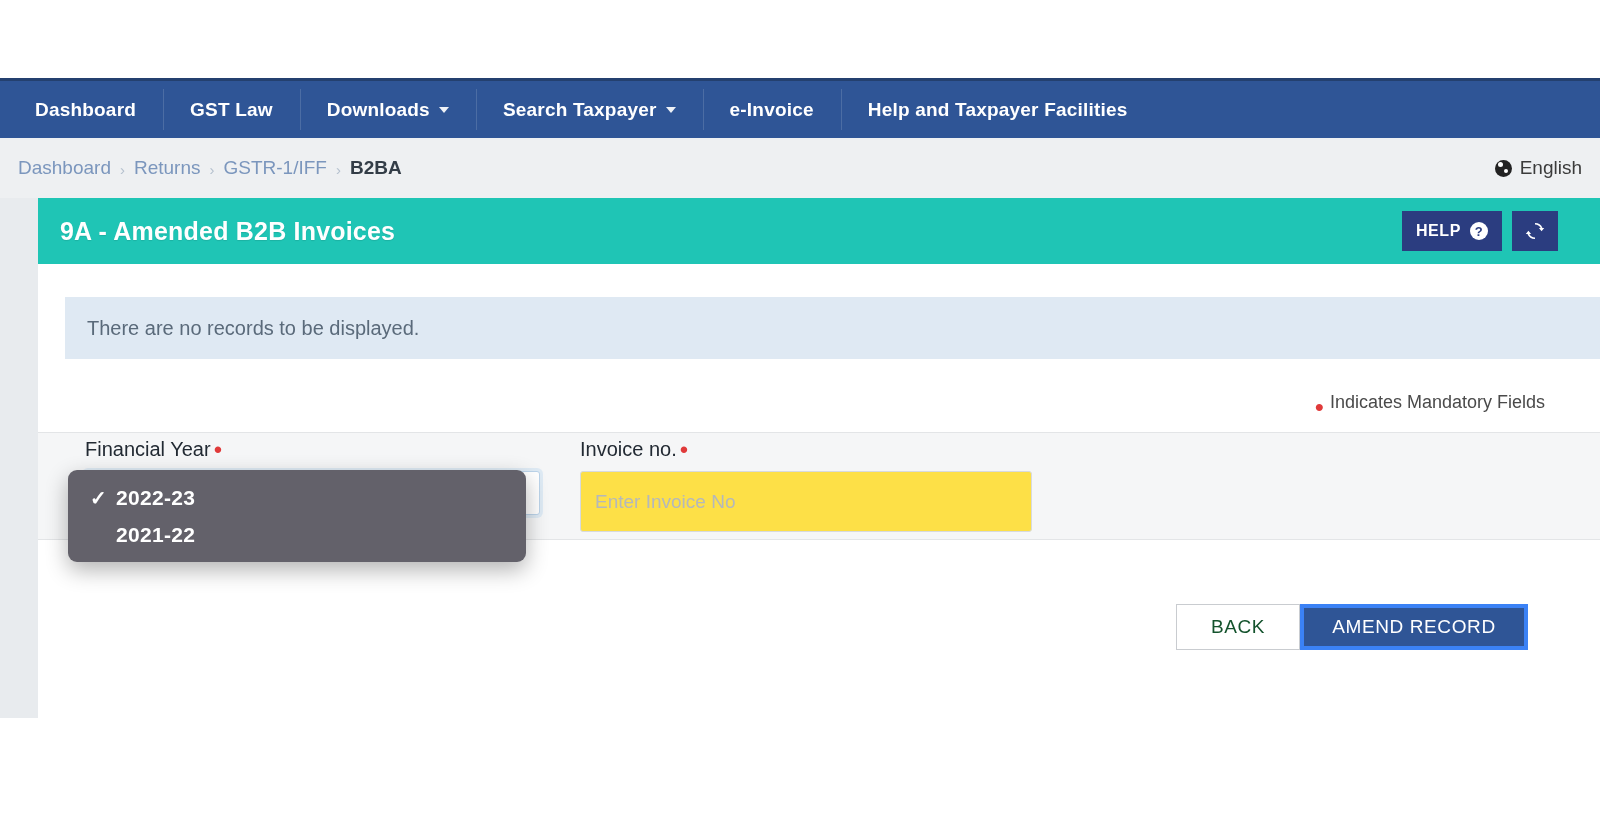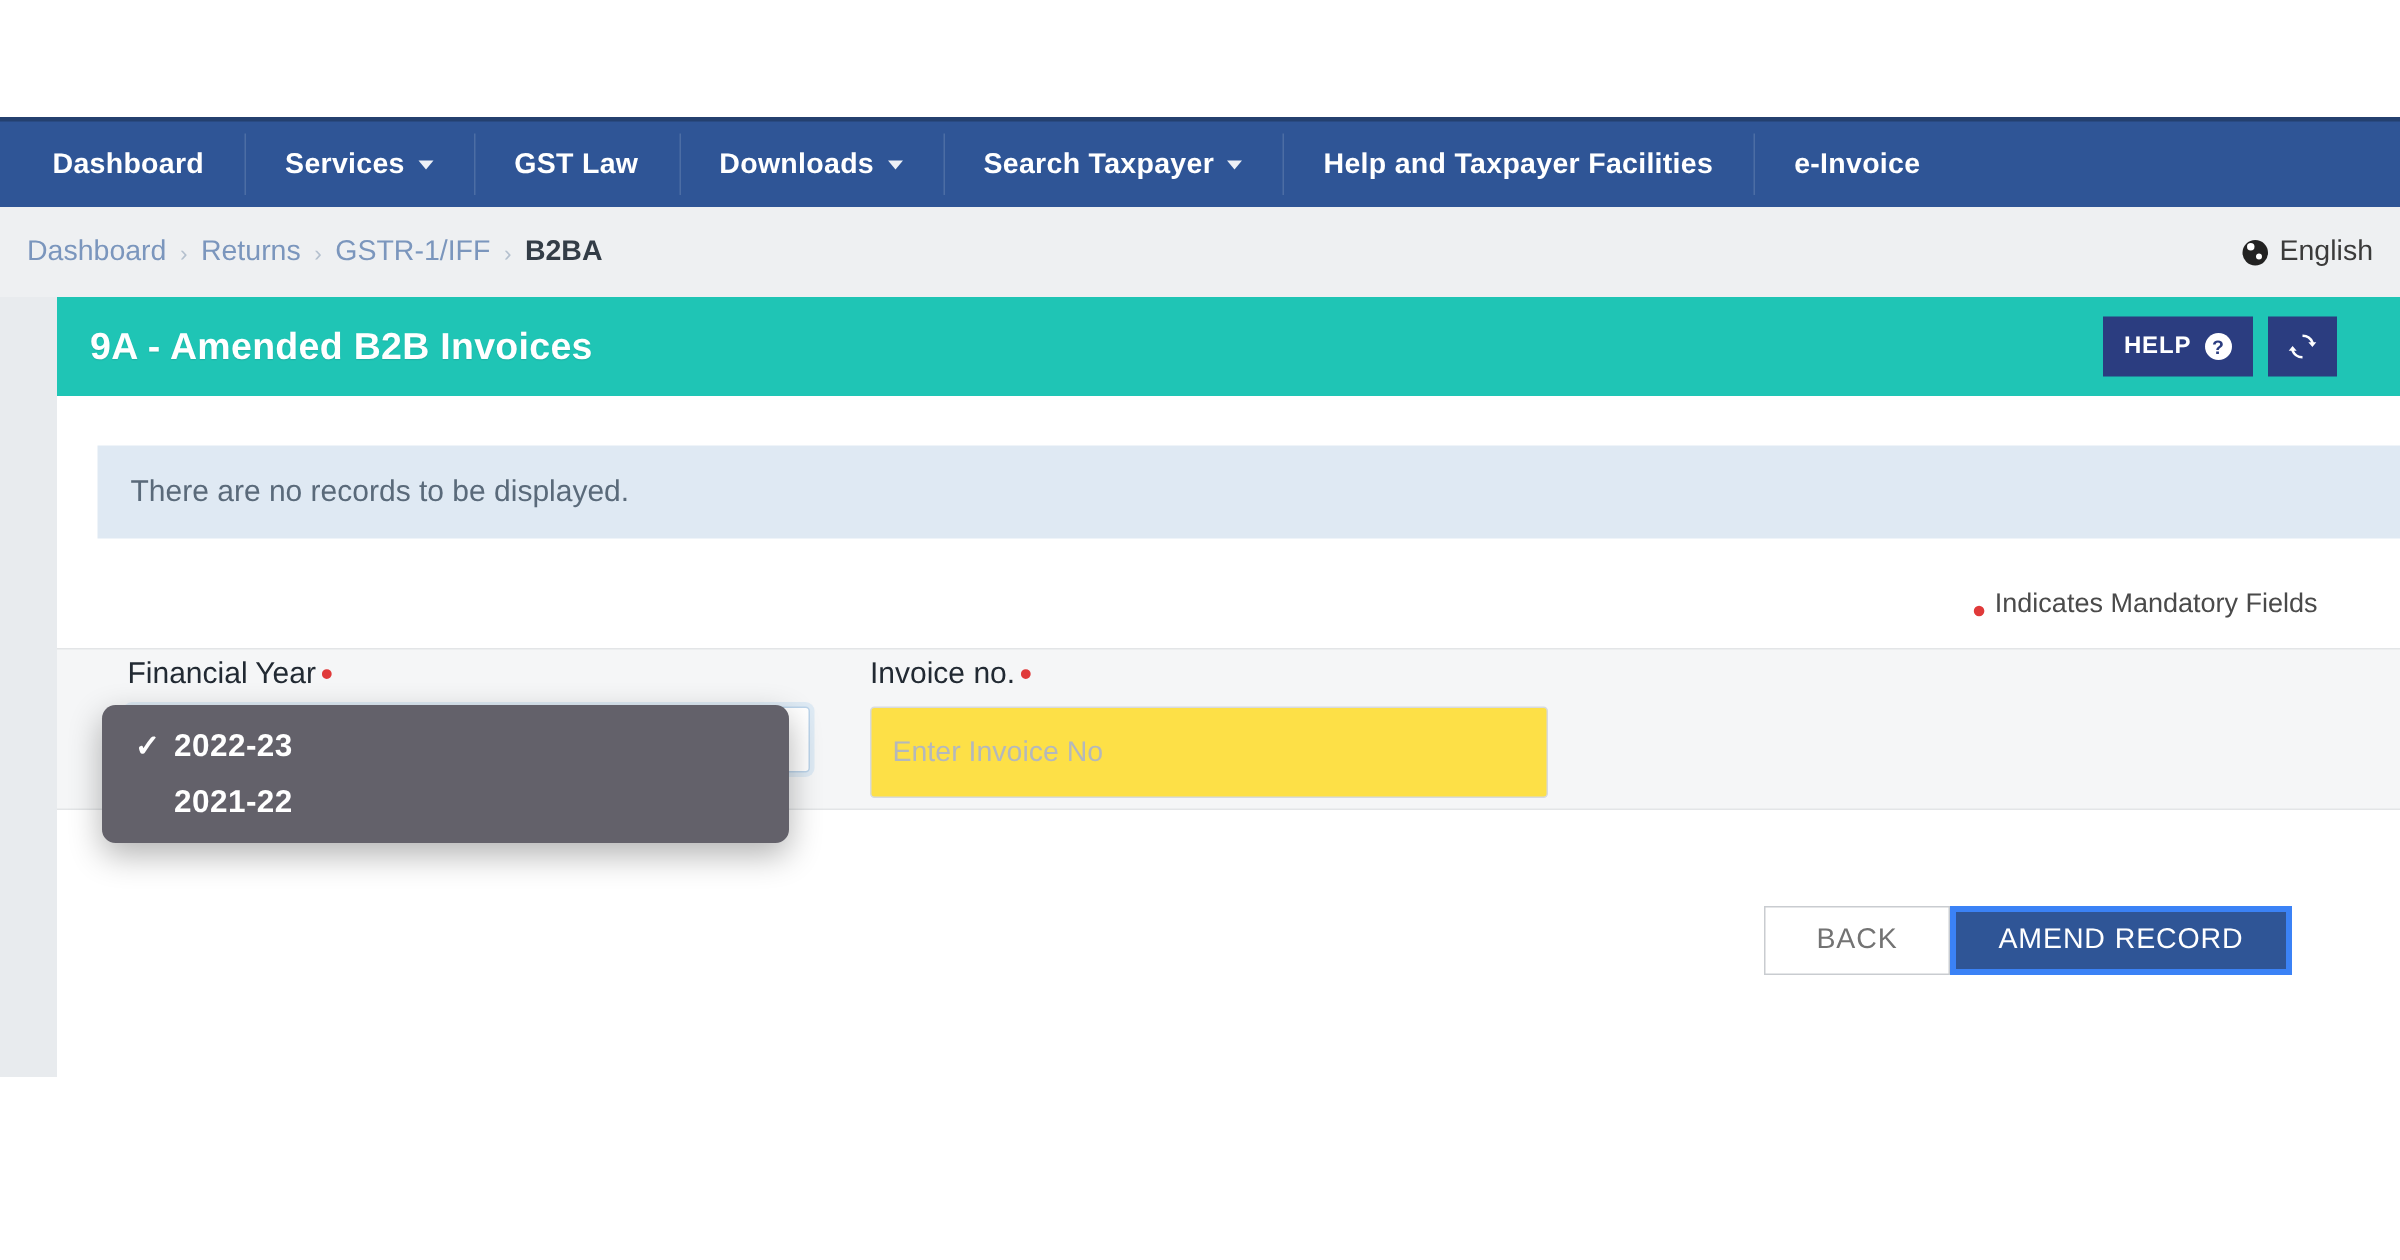--- a/index.html
+++ b/index.html
@@ -341,21 +341,21 @@
 
   
   .actions {
     position: absolute;
     right: 72px; top: 604px;
     display: flex;
   }
   .btn-back {
     background: #ffffff;
     border: 1px solid #c9ccd0;
-    color: #737373;
+    color: #14532d;
     font-size: 19px;
     letter-spacing: .6px;
     width: 124px; height: 46px;
     display: flex;
     align-items: center;
     justify-content: center;
     cursor: pointer;
     font-family: inherit;
   }
   .btn-amend {
@@ -377,39 +377,35 @@
 
 <div id="root">
 
   <div class="top-strip"></div>
 
   <div class="navbar">
     <div class="nav-item">
       <span>Dashboard</span>
     </div>
     <div class="nav-item">
-      <span>Services</span>
-      <span class="caret-down"></span>
-    </div>
-    <div class="nav-item">
       <span>GST Law</span>
     </div>
     <div class="nav-item">
       <span>Downloads</span>
       <span class="caret-down"></span>
     </div>
     <div class="nav-item">
       <span>Search Taxpayer</span>
       <span class="caret-down"></span>
     </div>
     <div class="nav-item">
+      <span>e-Invoice</span>
+    </div>
+    <div class="nav-item">
       <span>Help and Taxpayer Facilities</span>
-    </div>
-    <div class="nav-item">
-      <span>e-Invoice</span>
     </div>
   </div>
 
   <div class="breadcrumb-bar">
     <span class="crumb">Dashboard</span>
     <span class="crumb-sep">›</span>
     <span class="crumb">Returns</span>
     <span class="crumb-sep">›</span>
     <span class="crumb">GSTR-1/IFF</span>
     <span class="crumb-sep">›</span>

